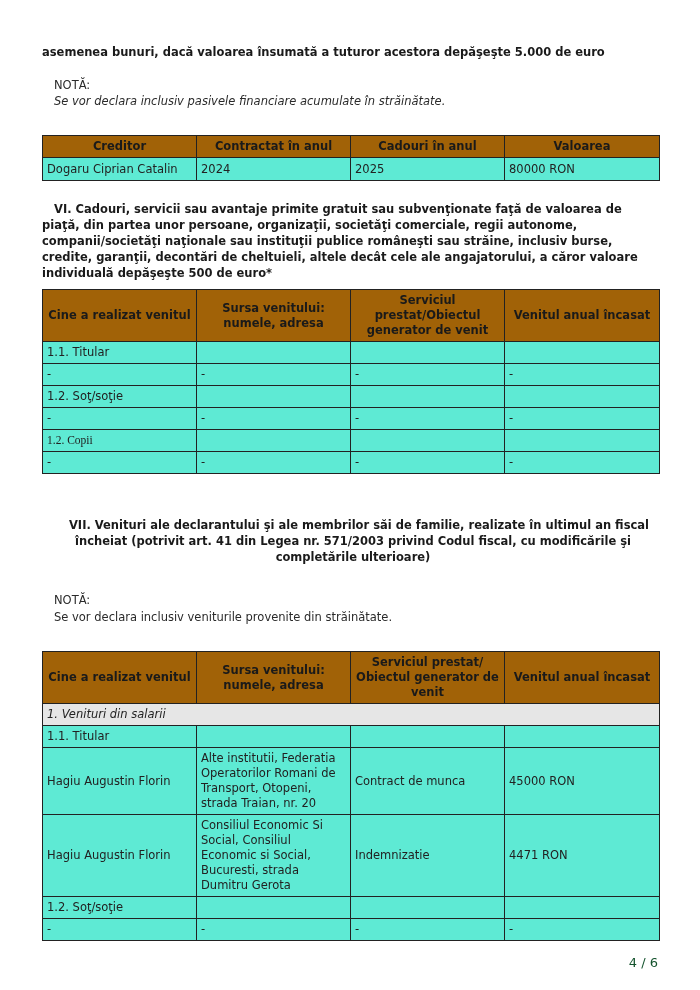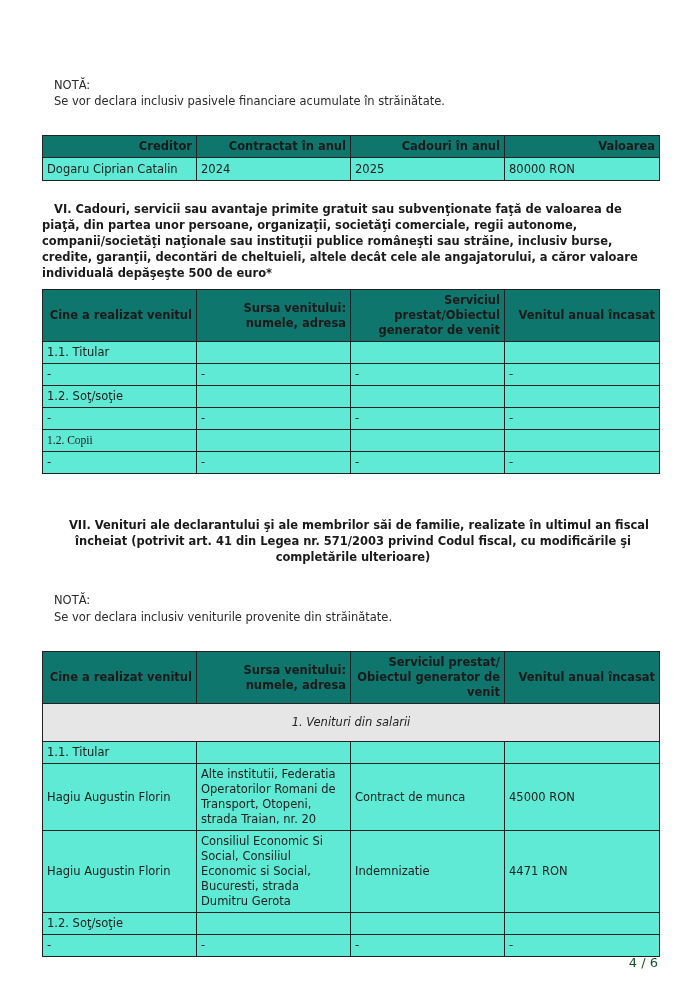--- a/index.html
+++ b/index.html
@@ -16,33 +16,34 @@
     border-collapse: collapse; table-layout: fixed;
     font-size: 11.5px;
   }
   td, th {
     border: 1.6px solid #222;
     padding: 2px 4px;
     vertical-align: middle;
     line-height: 15px;
     overflow: hidden;
   }
-  th { background: #0f766e; font-weight: bold; text-align: right; color: #1a1a1a; }
+  th { background: #a16207; font-weight: bold; text-align: center; color: #1a1a1a; }
   td { background: #5eead4; color: #222; }
   td.section { background: #e6e6e6; font-style: italic; }
   .italic { font-style: italic; }
   .pagenum { position: absolute; right: 42px; top: 955px; font-size: 13px; color: #14532d; }
 </style>
 </head>
 <body>
 
 <div class="page">
 
+  <div class="p bold" style="left:42px; top:44px; width:640px;">asemenea bunuri, dacă valoarea însumată a tuturor acestora depăşeşte 5.000 de euro</div>
   <div class="p note" style="left:54px; top:77px;">NOTĂ:</div>
-  <div class="p note" style="left:54px; top:93px;">Se vor declara inclusiv pasivele financiare acumulate în străinătate.</div>
+  <div class="p note" style="left:54px; top:93px;font-style:italic;">Se vor declara inclusiv pasivele financiare acumulate în străinătate.</div>
 
   <table style="top:135px;">
     <colgroup>
         <col style="width:154px">
         <col style="width:154px">
         <col style="width:154px">
         <col style="width:155px">
       </colgroup>
     <tbody>
         <tr style="height:22px;">
@@ -127,21 +128,21 @@
         <col style="width:154px">
         <col style="width:155px">
       </colgroup>
     <tbody>
         <tr style="height:52px;">
       <th>Cine a realizat venitul</th>
       <th>Sursa venitului: numele, adresa</th>
       <th>Serviciul prestat/ Obiectul generator de venit</th>
       <th>Venitul anual încasat</th>
     </tr>
-    <tr style="height:38px;text-align:center;">
+    <tr style="height:22px;">
       <td colspan="4" class="section">1. Venituri din salarii</td>
     </tr>
     <tr style="height:22px;">
       <td>1.1. Titular</td>
       <td></td>
       <td></td>
       <td></td>
     </tr>
     <tr style="height:67px;">
       <td>Hagiu Augustin Florin</td>

